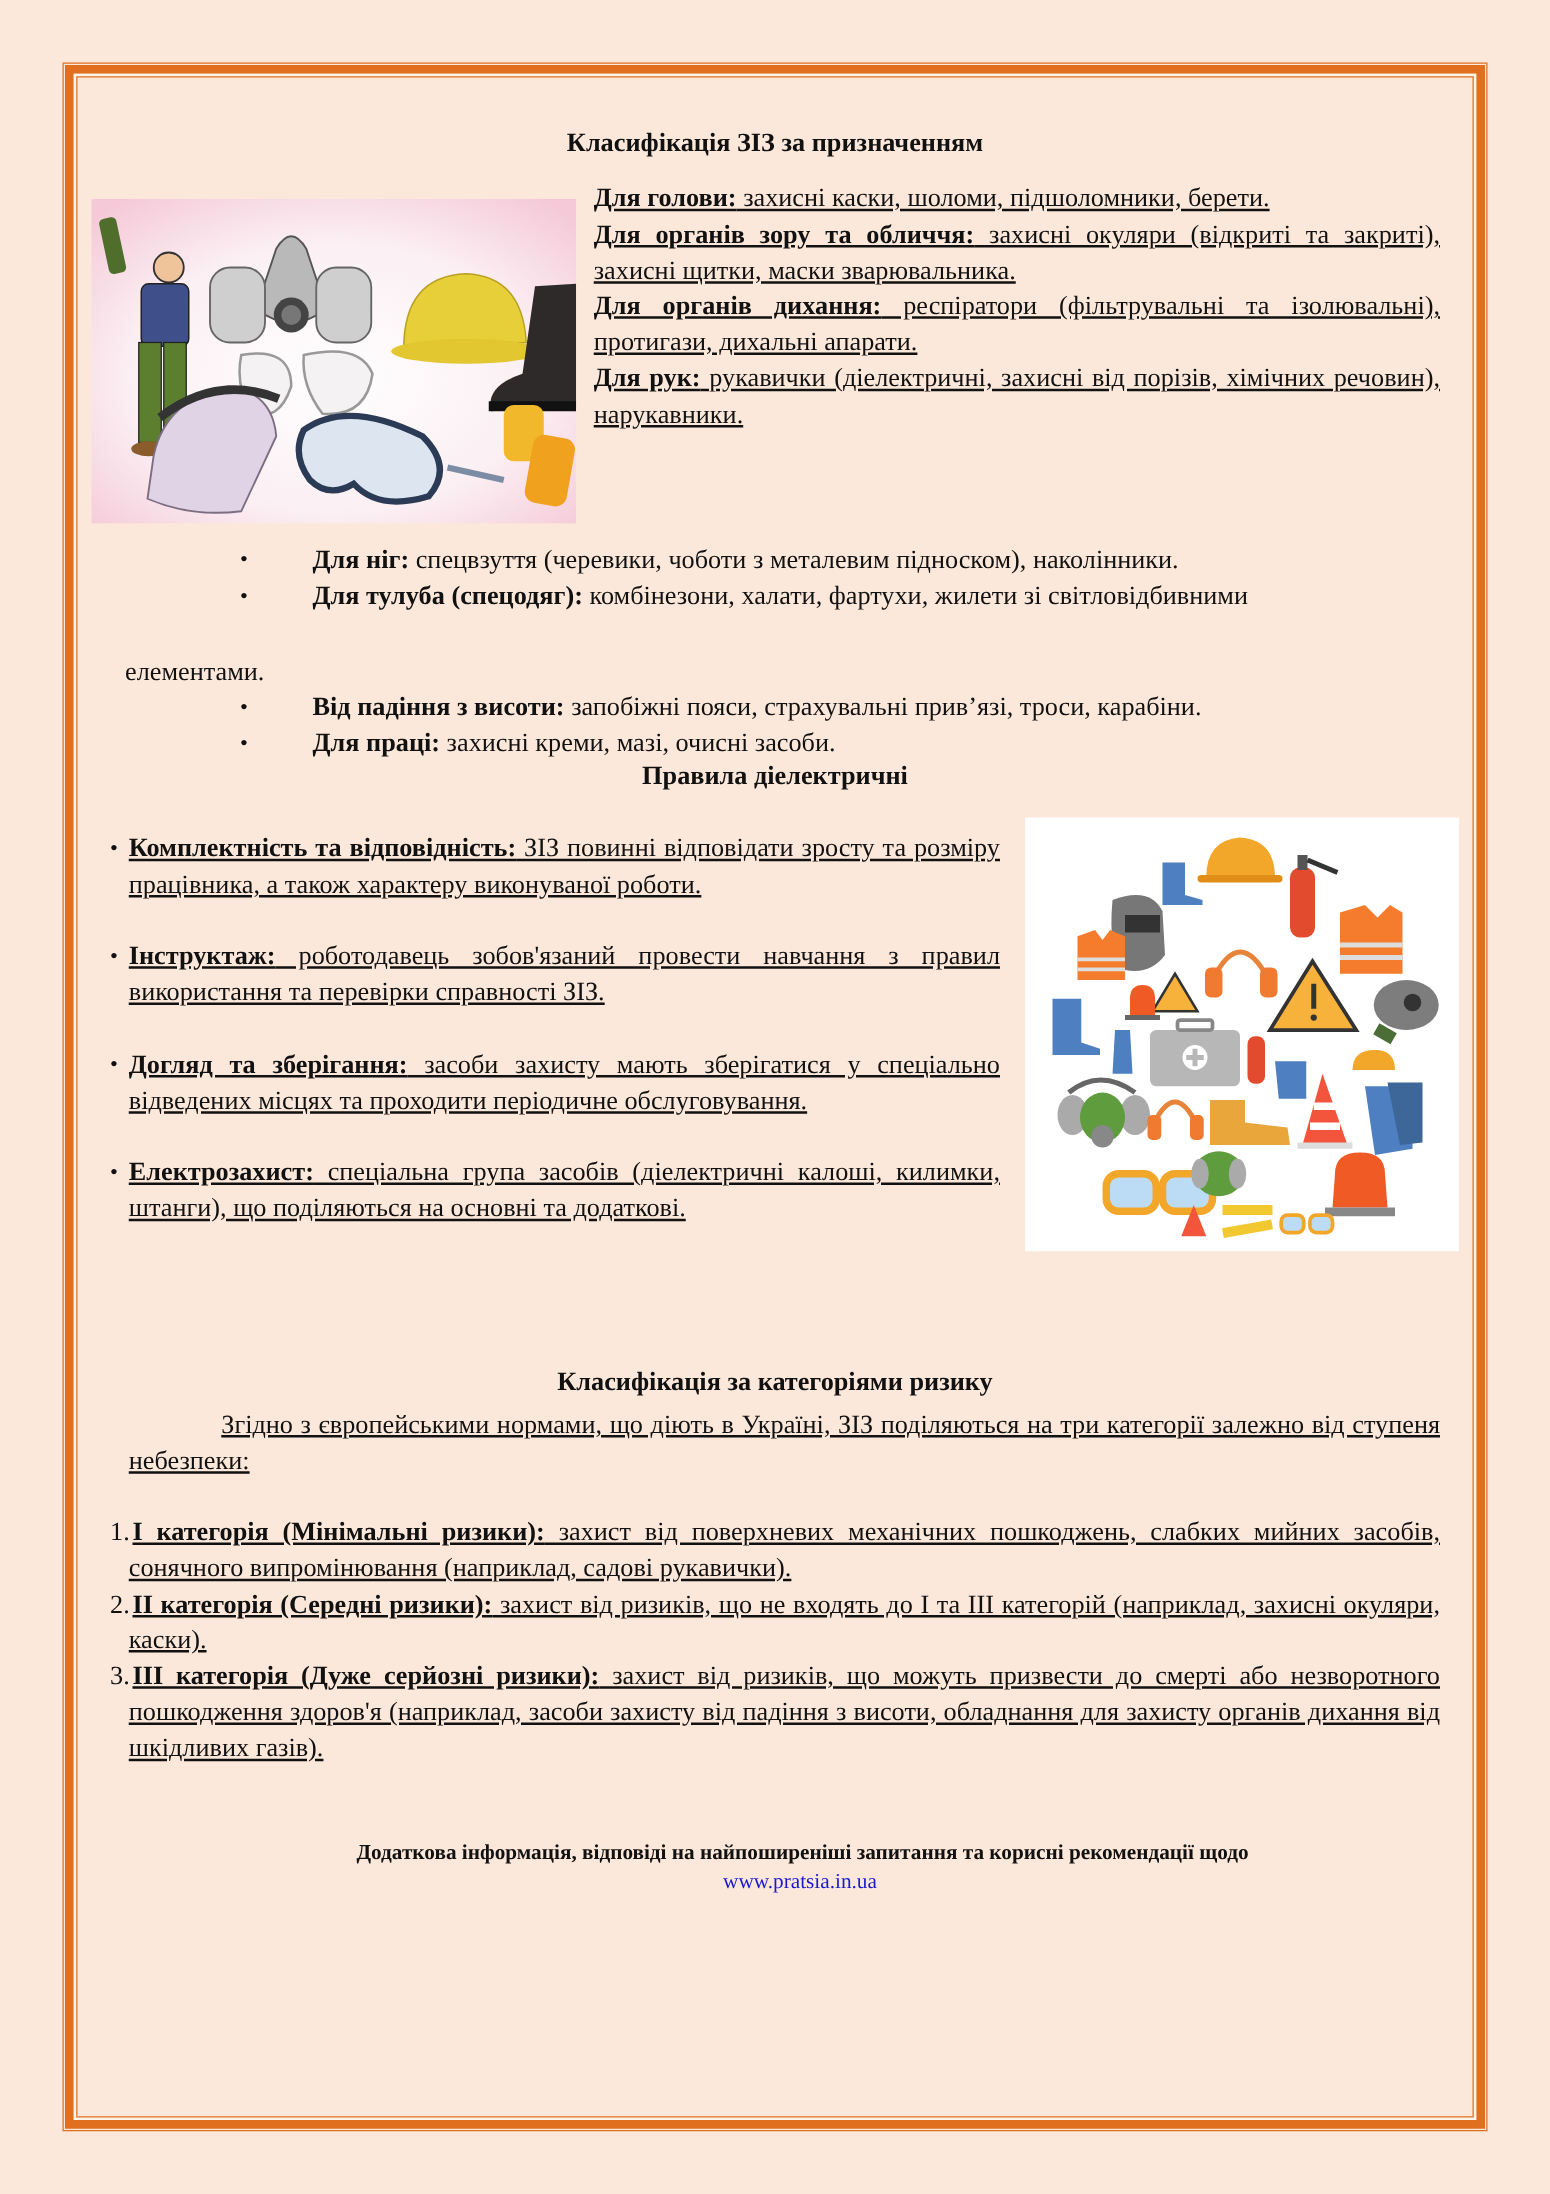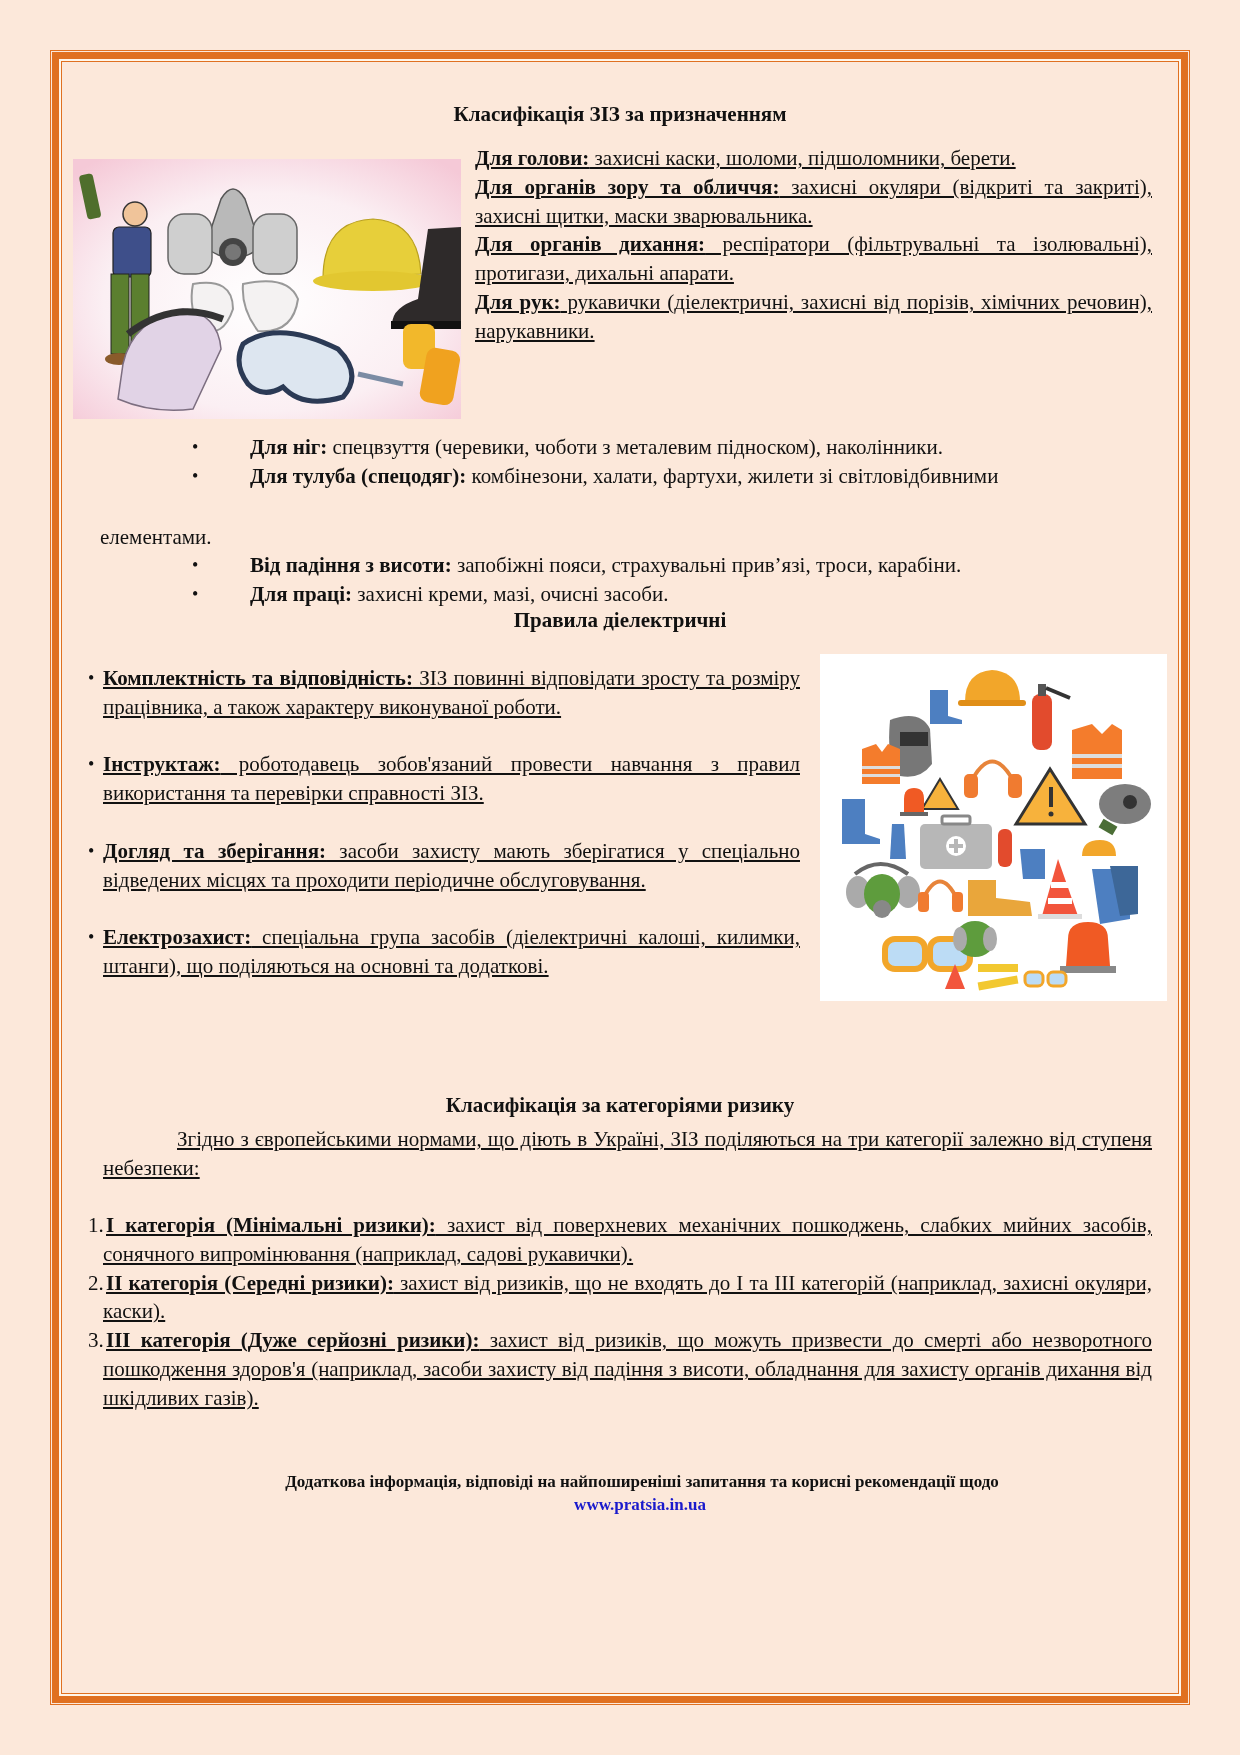--- a/index.html
+++ b/index.html
@@ -30,21 +30,21 @@
     position:absolute; left:0; width:1240px; text-align:center;
     font-weight:bold; font-size:21px; line-height:26px;
   }
   .txt { font-size:21px; line-height:28.8px; }
   .just { text-align:justify; text-align-last:auto;text-decoration:underline; }
   b { font-weight:bold; }
   .img-box {
     position:absolute; overflow:hidden;
   }
   .bullet-dot { position:absolute; font-size:18px; }
-  .link { color:#1a1acc; font-weight:bold;margin-left:40px; }
+  .link { color:#1a1acc; font-weight:normal;margin-left:40px; }
 </style>
 </head>
 <body>
 
 <div class="frame-outer"></div>
 <div class="frame-thick"></div>
 <div class="frame-white"></div>
 <div class="frame-inner"></div>
 
 <div class="h-title" style="top:101px;">Класифікація ЗІЗ за призначенням</div>

